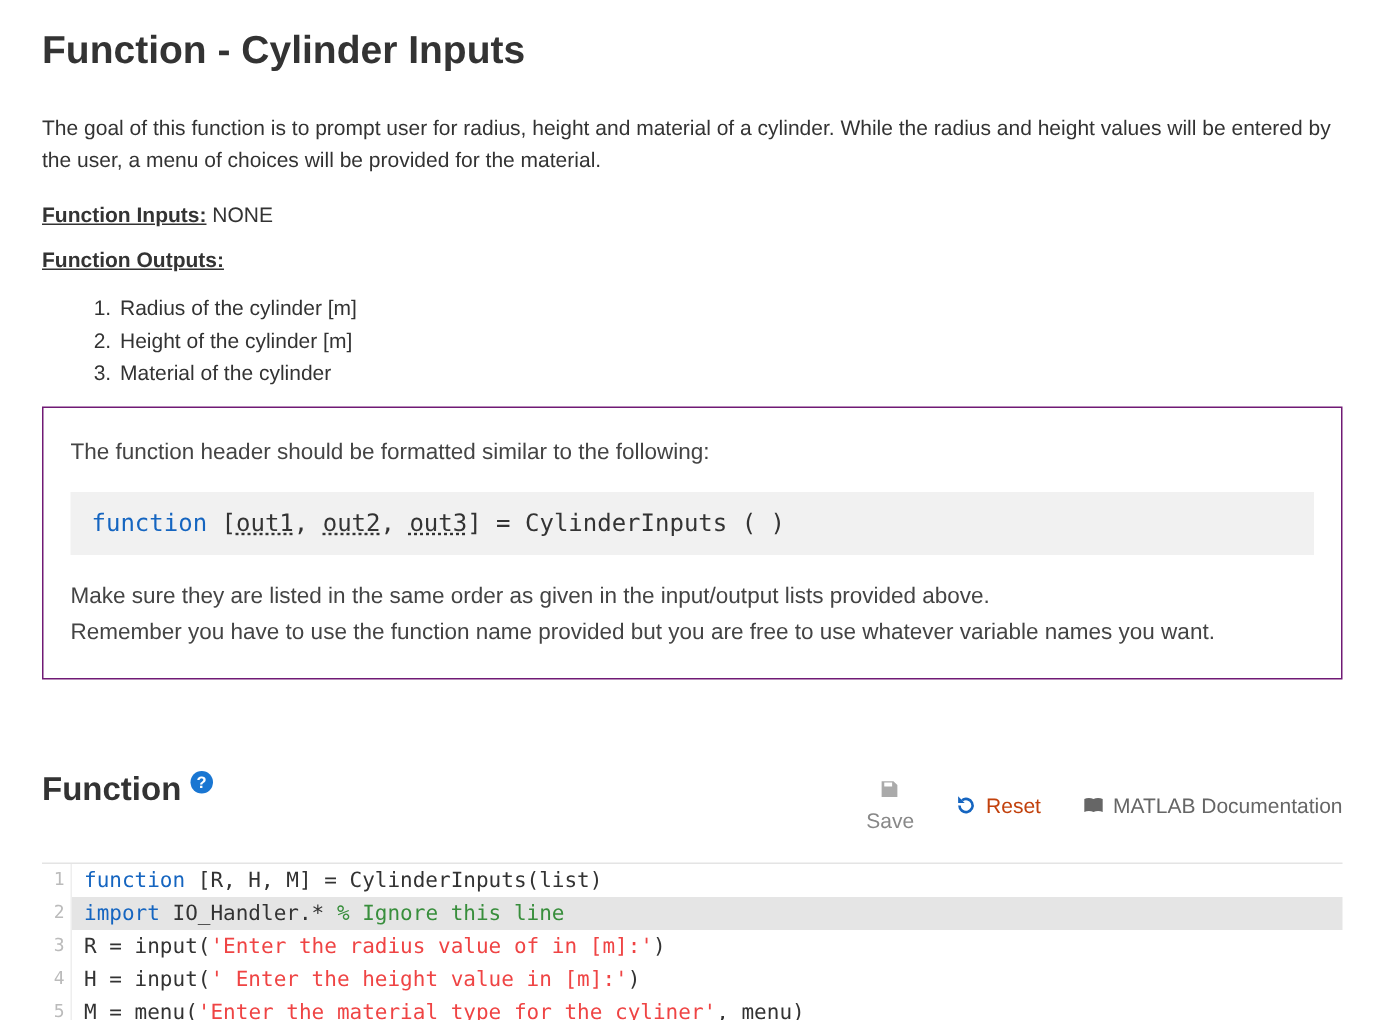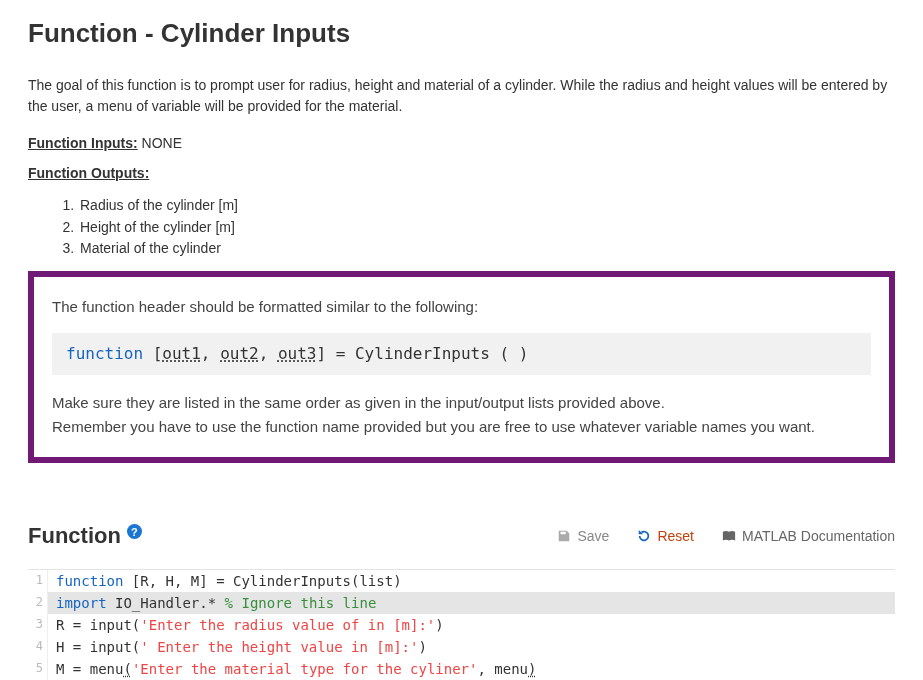--- a/index.html
+++ b/index.html
@@ -9,37 +9,37 @@
   .page-title { font-size: 26px; font-weight: 700; color: #333; margin-top: 6px; margin-bottom: 26px; }
 
   .intro { font-size: 14px; line-height: 1.5; margin-bottom: 18px; color: #333; }
 
   .label-line { font-size: 14px; margin-bottom: 14px; }
   .label-line .u { text-decoration: underline; font-weight: 700; }
 
   .outputs-list { list-style: decimal; padding-left: 50px; font-size: 14px; line-height: 1.55; margin-bottom: 11px; }
   .outputs-list li { padding-left: 2px; }
 
-  .hint-box { border: 6px solid #701a75; padding: 18px 18px 18px 18px; font-size: 15px; color: #444; line-height: 1.6; }
+  .hint-box { border: 1px solid #701a75; padding: 18px 18px 18px 18px; font-size: 15px; color: #444; line-height: 1.6; }
   .hint-box .hint-line1 { margin-bottom: 14px; }
   .hint-code {
     background: #f1f1f1; padding: 8px 14px; margin: 0 0 16px 0;
     font-family: Consolas, Menlo, monospace; font-size: 16px; color: #333;
   }
   .kw { color: #1565c0; }
   .outvar { text-decoration: underline dotted; text-underline-offset: 2px; }
   .hint-rest { font-size: 15px; }
 
   .section-title-row { display: flex; align-items: baseline; justify-content: space-between; margin-top: 60px; }
   .section-title { font-size: 22px; font-weight: 700; color: #333; display: flex; align-items: center; gap: 6px; }
   .help-icon { width: 15px; height: 15px; border-radius: 50%; background: #1976d2; color: #fff; font-size: 11px; font-weight: 700; display: inline-flex; align-items: center; justify-content: center; position: relative; top: -4px; }
 
   .toolbar { display: flex; align-items: center; gap: 28px; font-size: 14px; }
   .tool { display: inline-flex; align-items: center; gap: 6px; cursor: pointer; }
-  .tool.save { color: #888; }
+  .tool.save { color: #888; flex-direction: column; }
   .tool.reset { color: #c2410c; }
   .tool.docs { color: #666; }
   .icon { width: 14px; height: 14px; display: inline-block; }
   .icon svg { width: 100%; height: 100%; display: block; }
 
   .code-editor { margin-top: 20px; border-top: 1px solid #e4e4e4; font-family: Consolas, Menlo, monospace; font-size: 14px; }
   .code-row { display: flex; }
   .gutter { width: 20px; flex: 0 0 20px; text-align: right; color: #bbb; font-size: 12px; padding: 3px 4px 3px 0; border-right: 1px solid #eee; user-select: none; background: #fff; }
   .code-line { flex: 1; padding: 3px 4px 3px 8px; white-space: pre; }
   .code-row.hl .code-line { background: #e5e5e5; }
@@ -47,21 +47,21 @@
   .tok-kw { color: #1565c0; }
   .tok-str { color: #ef4444; }
   .tok-cmt { color: #388e3c; }
   .tok-err { text-decoration: underline dotted; text-underline-offset: 2px; }
 </style>
 </head>
 <body>
 
 <h1 class="page-title">Function - Cylinder Inputs</h1>
 
-<p class="intro">The goal of this function is to prompt user for radius, height and material of a cylinder. While the radius and height  values will be entered by the user, a menu of variable will be provided for the material.</p>
+<p class="intro">The goal of this function is to prompt user for radius, height and material of a cylinder. While the radius and height  values will be entered by the user, a menu of choices will be provided for the material.</p>
 
 <p class="label-line">
   <span class="u">Function Inputs:</span><span> NONE</span>
 </p>
 
 <p class="label-line">
   <span class="u">Function Outputs:</span>
 </p>
 
 <ol class="outputs-list">

